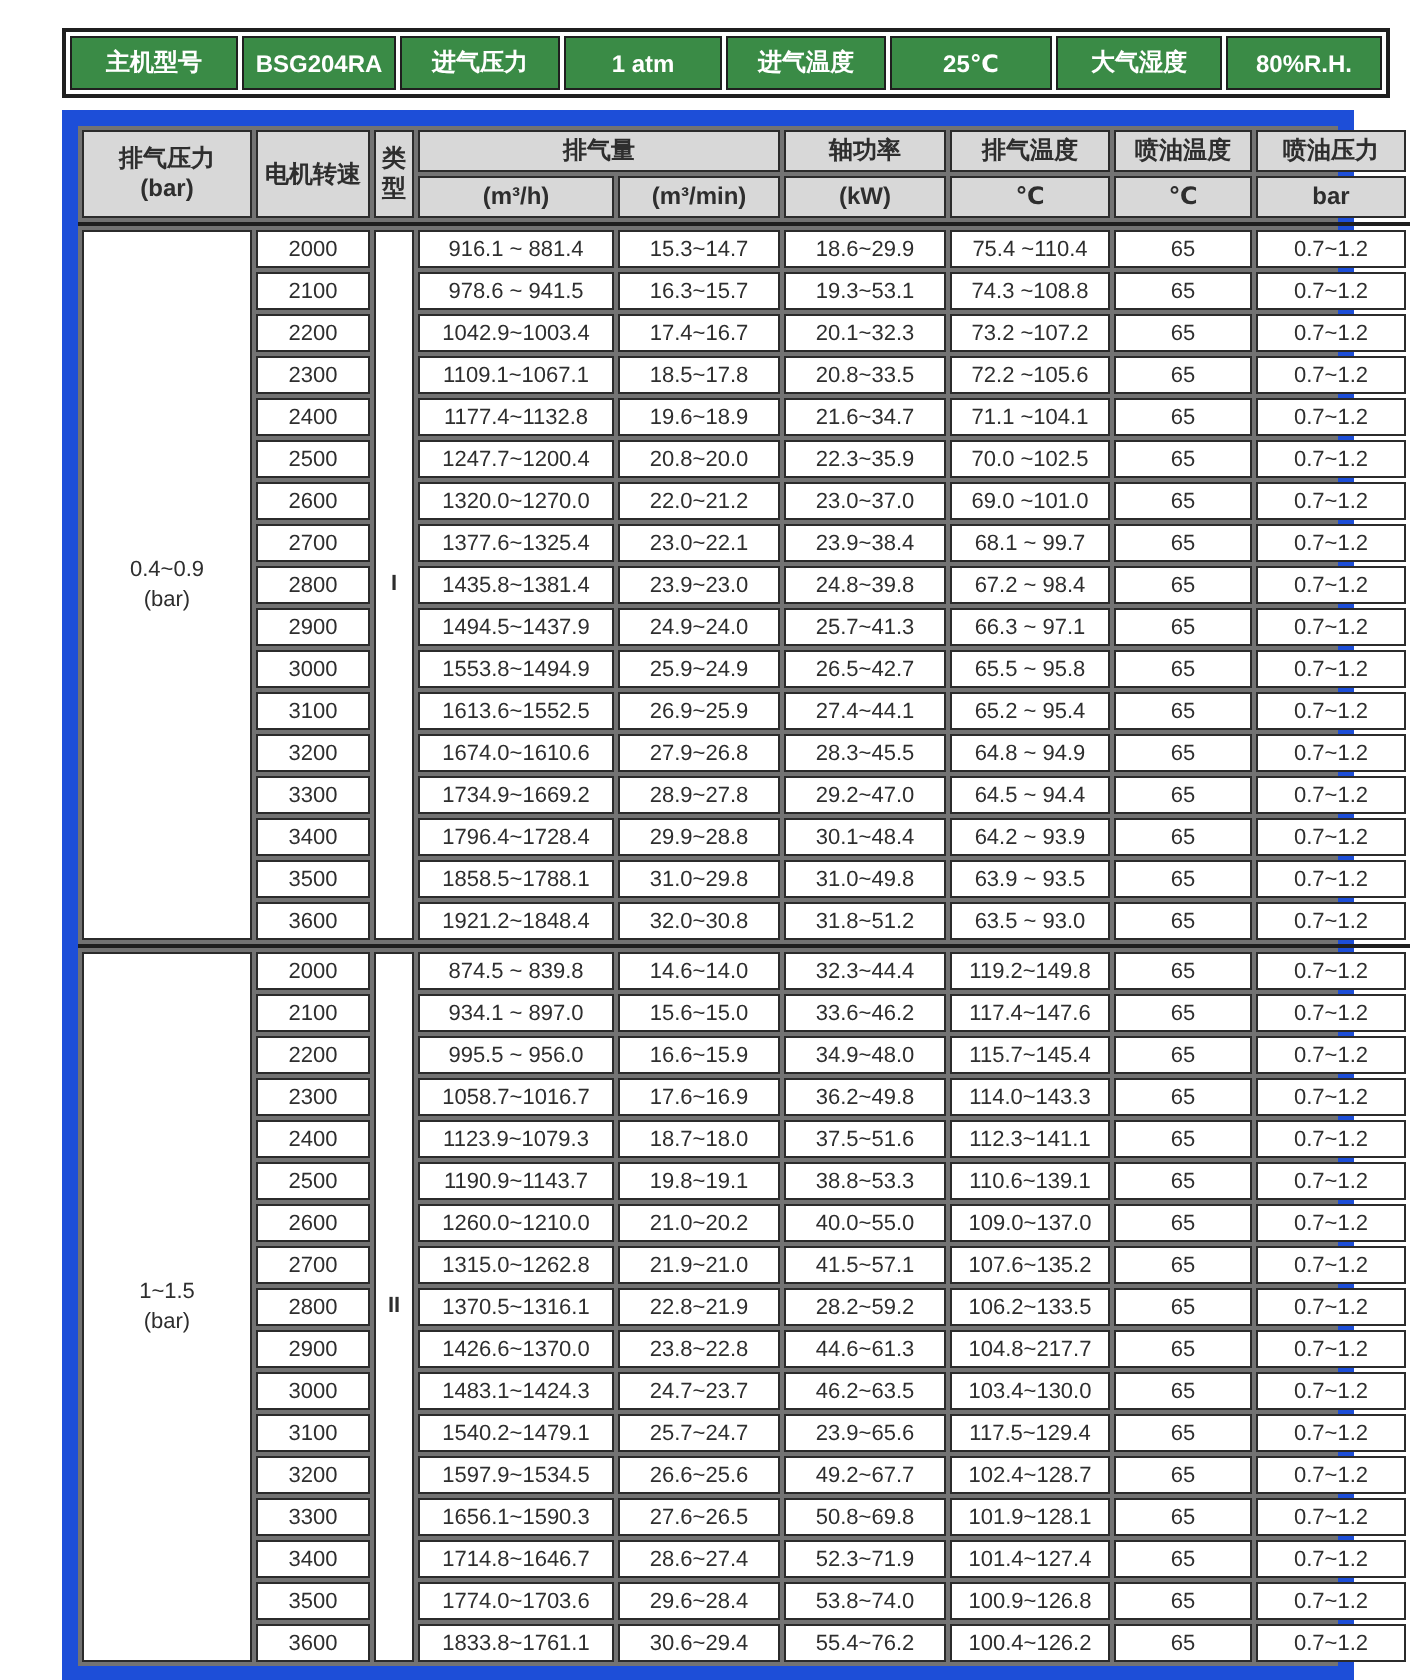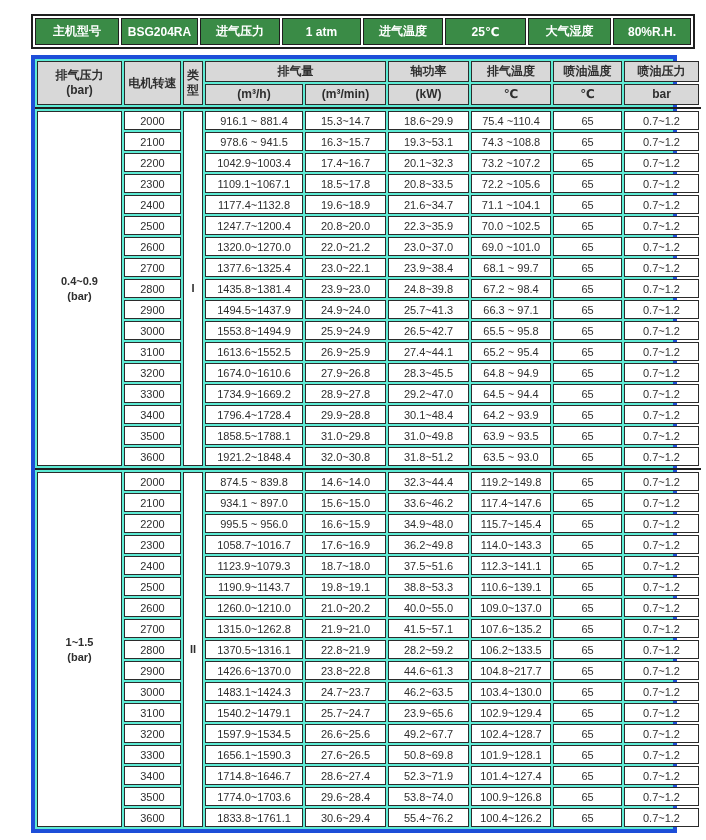--- a/index.html
+++ b/index.html
@@ -20,34 +20,34 @@
     background: #3a8b46; color: #ffffff;
     border: 1px solid #1f1f1f;
     height: 27px; text-align: center; vertical-align: middle;
     font-size: 12px; font-weight: bold;
     overflow: hidden; white-space: nowrap;
   }
 
   .gap { height: 6px; }
 
   
-  .main-wrap { width: 646px; border: 4px solid #1d4ed8; background: #5eead4; }
+  .main-wrap { width: 646px; border: 8px solid #1d4ed8; background: #737373; }
   .main-wrap table { width: 100%; }
   .grid td {
     border: 1px solid #2b2b2b; background: #ffffff;
     text-align: center; vertical-align: middle;
     font-size: 11px; overflow: hidden;
   }
   .head-table td {
     background: #d8d8d8; font-weight: bold; font-size: 12px; height: 21px;
     line-height: 1.25;
   }
   .sec-table { border-top: 2px solid #1f1f1f; }
   .sec-table td { height: 19px; }
-  .pressure-cell, .type-cell { white-space: pre-line; line-height: 1.35; font-weight: bold; }
+  .pressure-cell, .type-cell { white-space: pre-line; line-height: 1.35; }
   .type-cell { font-weight: bold; }
   .two-line span { display: block; }
 </style>
 </head>
 <body>
 
 <div class="page">
 
   <table class="green-table">
     <colgroup>
@@ -403,21 +403,21 @@
             <td>46.2~63.5</td>
             <td>103.4~130.0</td>
             <td>65</td>
             <td>0.7~1.2</td>
           </tr>
           <tr>
             <td>3100</td>
             <td>1540.2~1479.1</td>
             <td>25.7~24.7</td>
             <td>23.9~65.6</td>
-            <td>102.9~129.4</td>
+            <td>117.5~129.4</td>
             <td>65</td>
             <td>0.7~1.2</td>
           </tr>
           <tr>
             <td>3200</td>
             <td>1597.9~1534.5</td>
             <td>26.6~25.6</td>
             <td>49.2~67.7</td>
             <td>102.4~128.7</td>
             <td>65</td>

